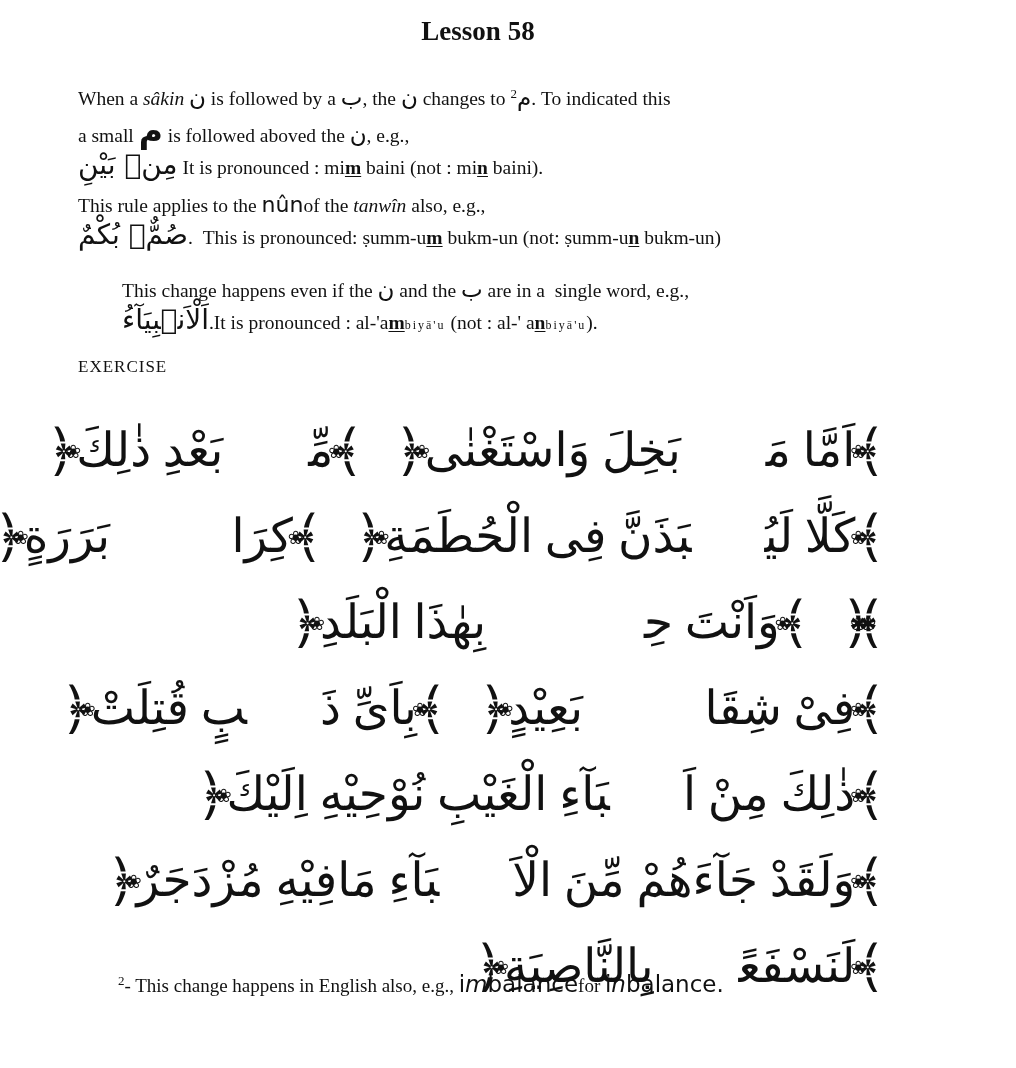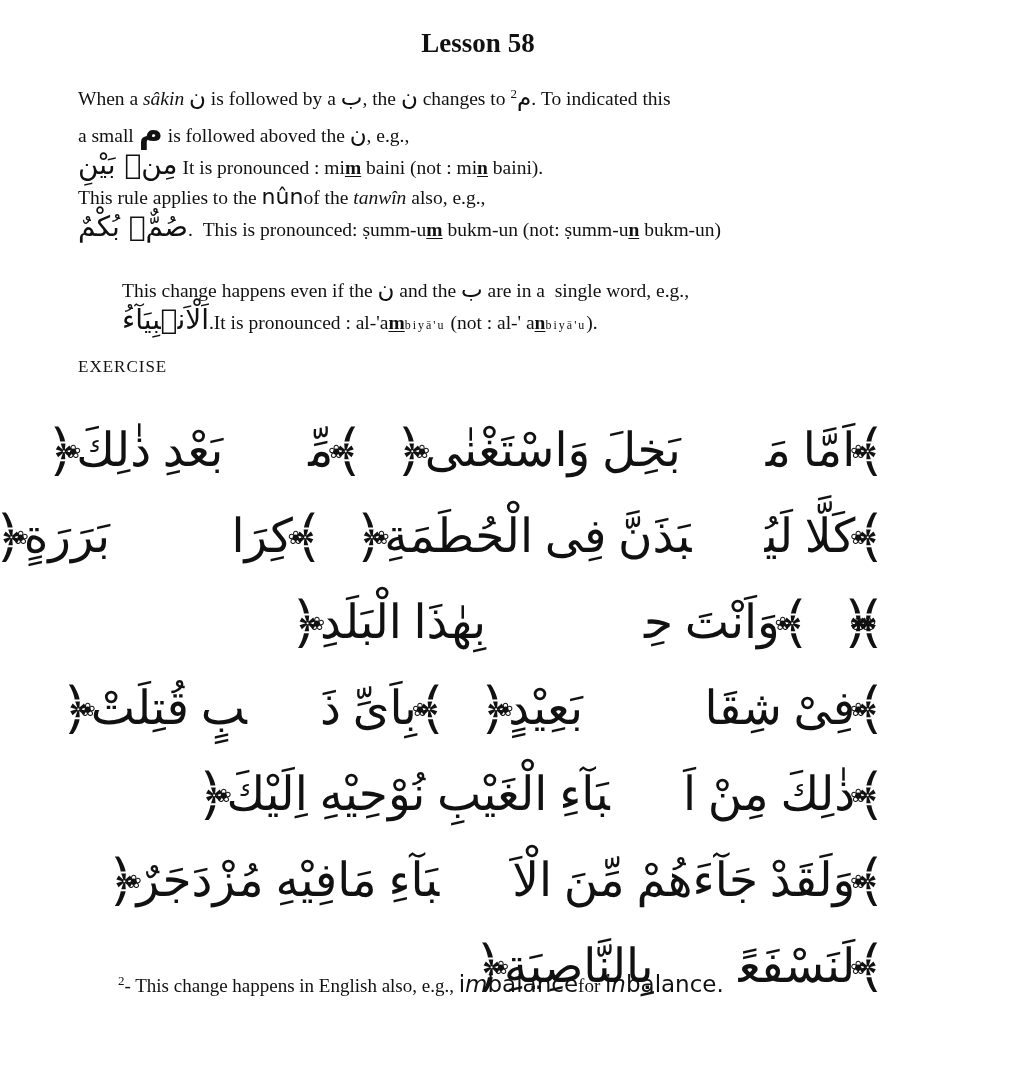--- a/index.html
+++ b/index.html
@@ -2,27 +2,27 @@
 <html><head>
 <meta charset="utf-8">
 <style>
   html,body{margin:0;padding:0;}
   body{
     width:1016px;height:1068px;background:#ffffff;color:#111;
     position:relative;overflow:hidden;
     font-family:"Liberation Serif","DejaVu Serif",serif;
   }
   .title{
-    position:absolute;top:28px;left:78px;width:800px;
+    position:absolute;top:16px;left:78px;width:800px;
     text-align:center;font-size:27px;font-weight:700;
   }
   .para{position:absolute;left:78px;width:860px;font-size:19.5px;}
   .para .line{white-space:nowrap;line-height:31px;}
   .p1{top:83px;}
-  .p2{top:182px;}
+  .p2{top:190px;}
   .p3{top:275px;margin-left:44px;}
 
   
   .it{font-style:italic;}
   .sup{vertical-align:super;font-size:13px;line-height:0;}
   .emph{font-weight:700;text-decoration:underline;text-underline-offset:2px;}
   .ar{font-family:"DejaVu Sans",sans-serif;font-size:23px;line-height:1;}
   .arword{font-family:"DejaVu Sans",sans-serif;font-size:28px;line-height:1;}
   .mimbig{font-family:"DejaVu Sans",sans-serif;font-size:33px;line-height:1;font-weight:600;}
   .sansw{font-family:"DejaVu Sans","Liberation Sans",sans-serif;font-size:22px;line-height:1;}

